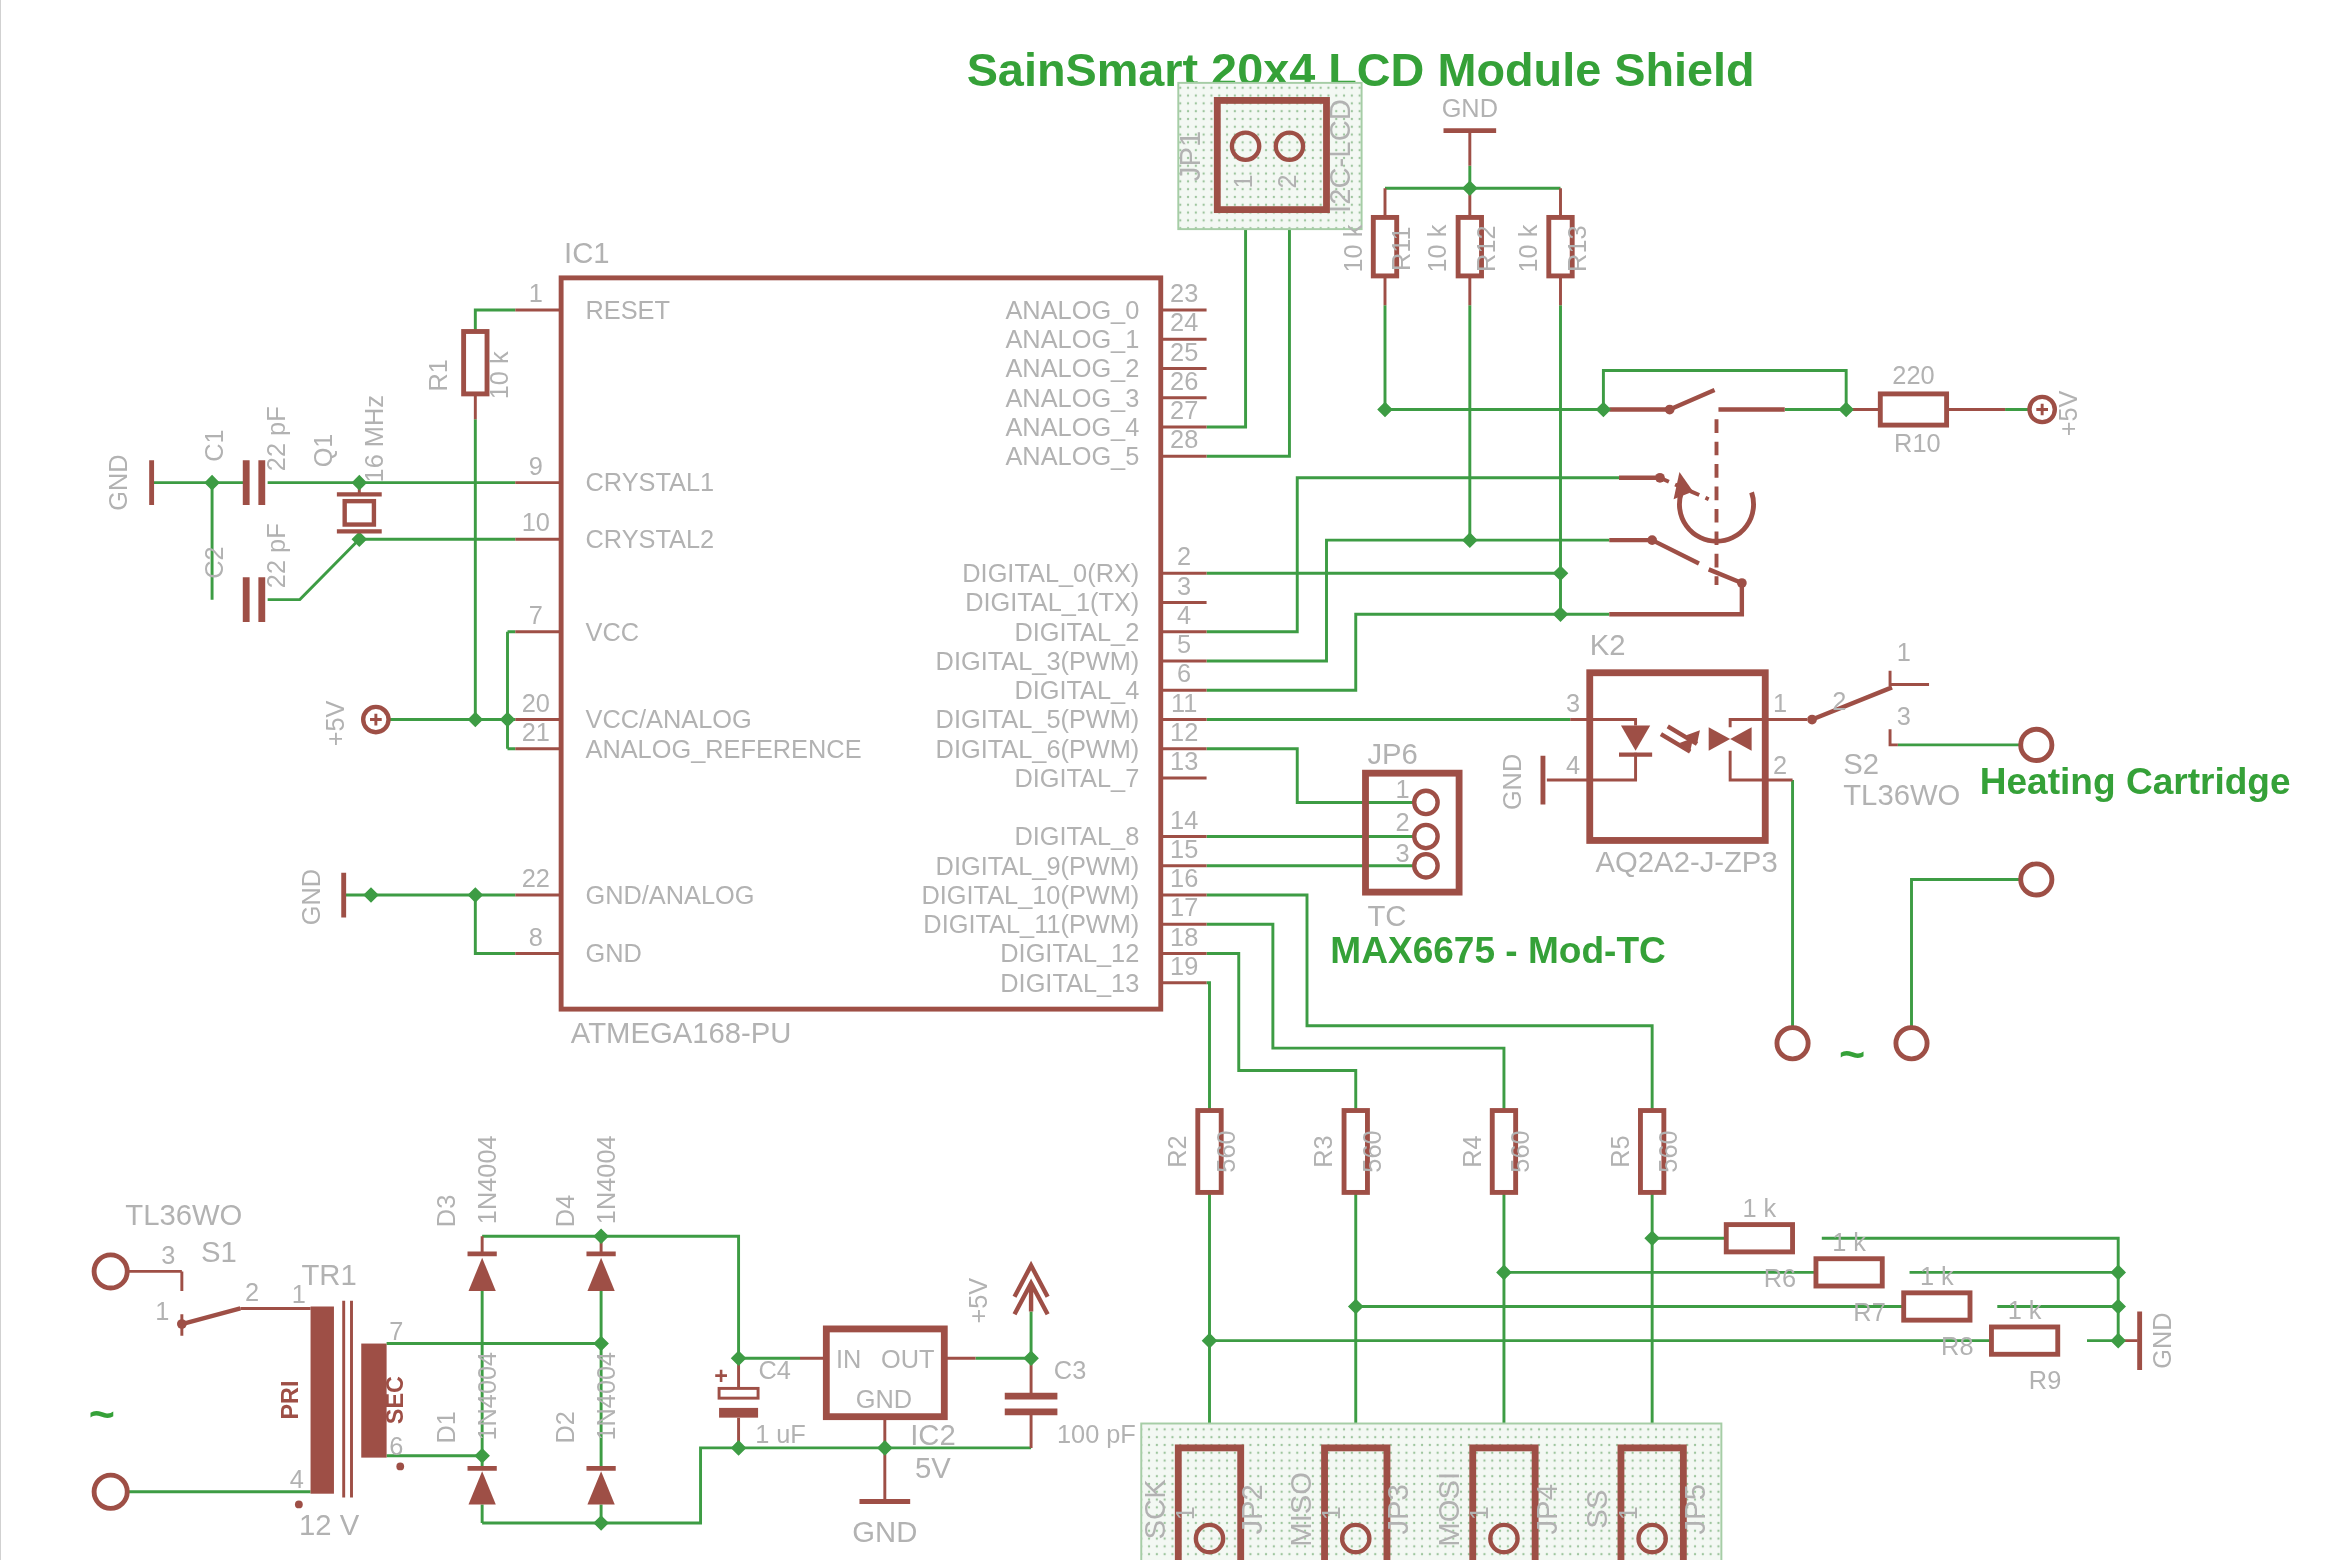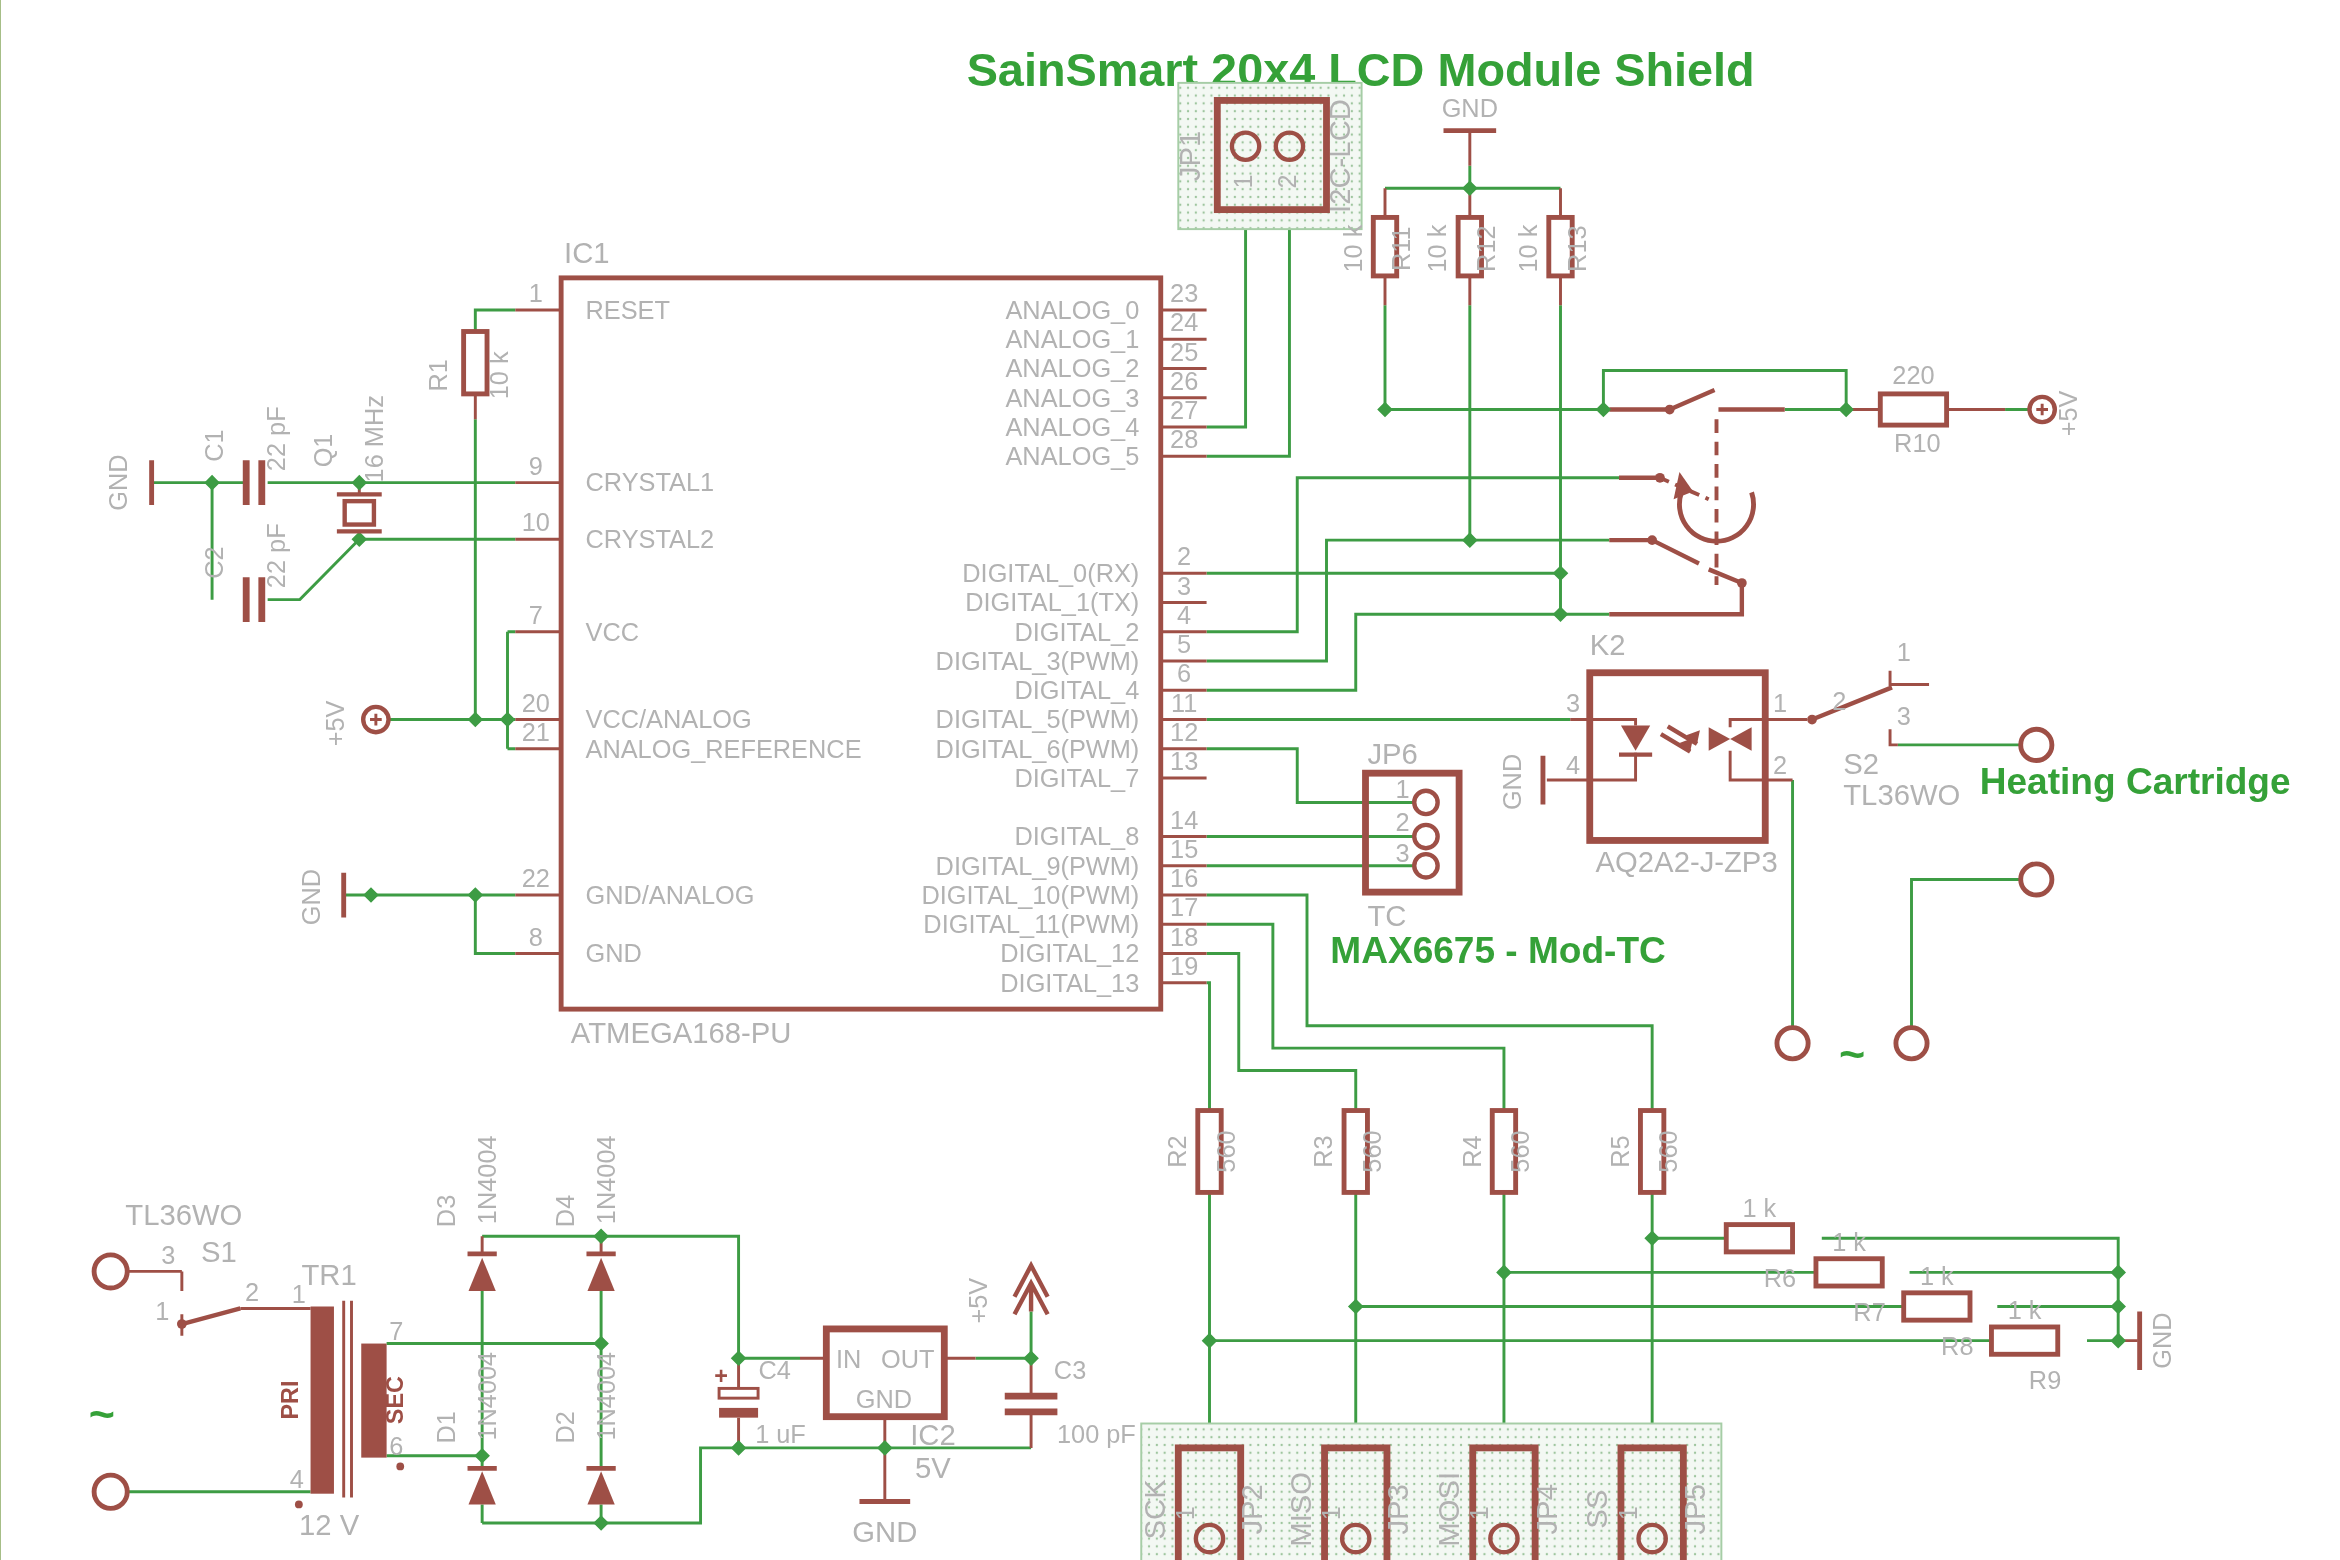--- a/index.html
+++ b/index.html
@@ -1,16 +1,16 @@
 <!DOCTYPE html>
 <html><head>
 <meta charset="utf-8">
 <style>
   html,body{margin:0;padding:0;background:#ffffff;}
-  .stage{width:1902px;height:1560px;position:relative;background:#4d7c0f;text-decoration:underline;}
+  .stage{width:1902px;height:1560px;position:relative;background:#a3a3a3;text-decoration:underline;}
   svg{display:block;}
   text{font-family:"Liberation Sans","DejaVu Sans",sans-serif;}
   .gtxt{fill:#b2b2b2;font-size:26px;}
   .gnum{fill:#b2b2b2;font-size:26px;}
   .ref{fill:#b2b2b2;font-size:30px;}
   .big{fill:#35a138;font-size:38px;font-weight:600;}
   .title{fill:#35a138;font-size:48px;font-weight:600;}
   .tilde{fill:#35a138;font-size:46px;font-weight:700;}
   .redtxt{fill:#9e4f46;font-size:24px;font-weight:600;}
   .w{stroke:#3d9c44;stroke-width:3;fill:none;}

